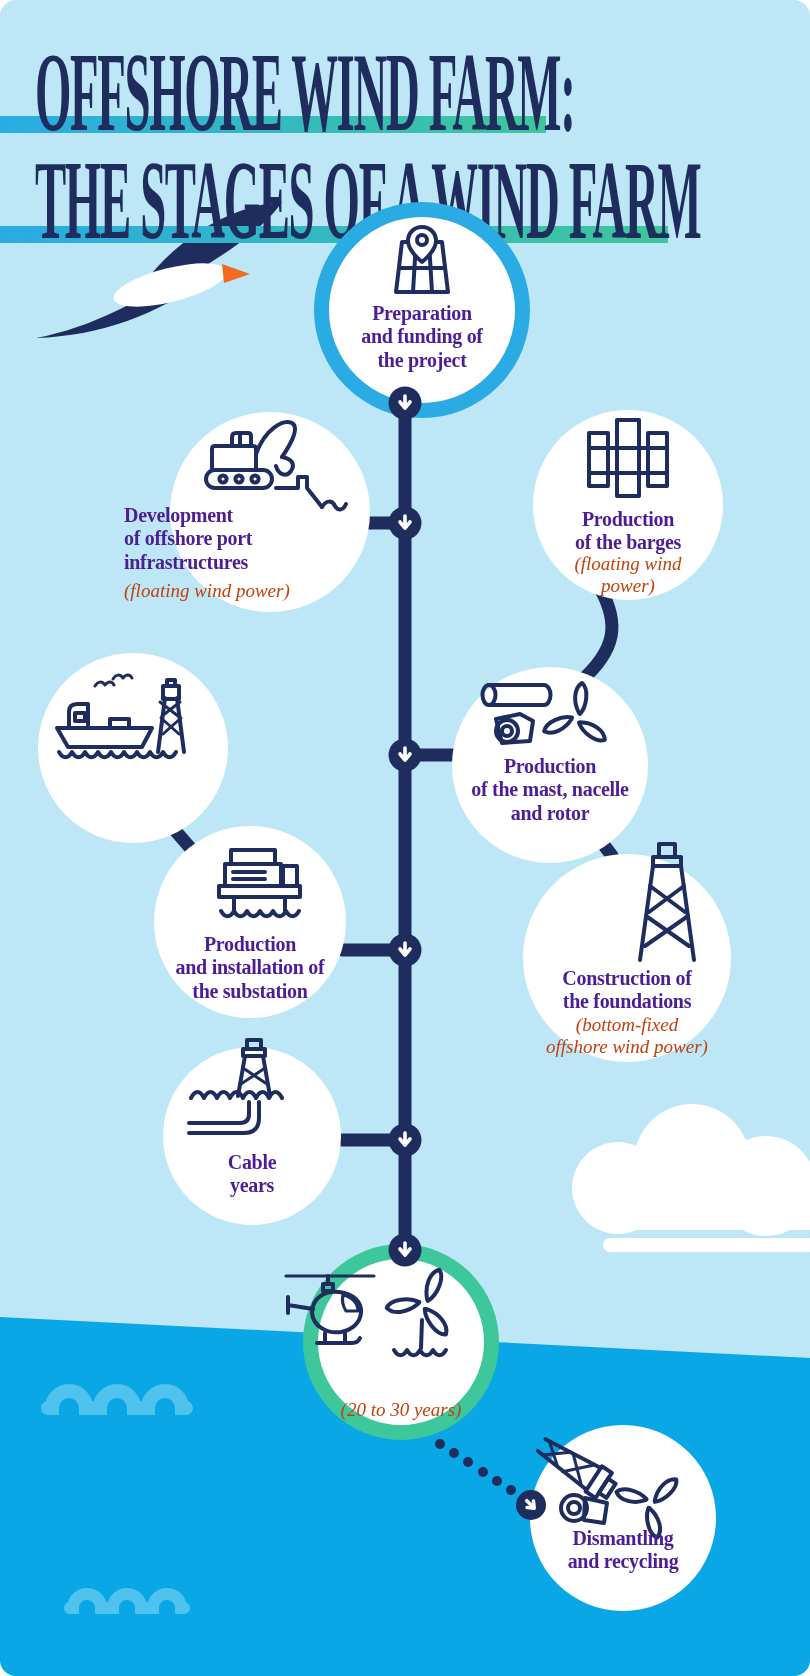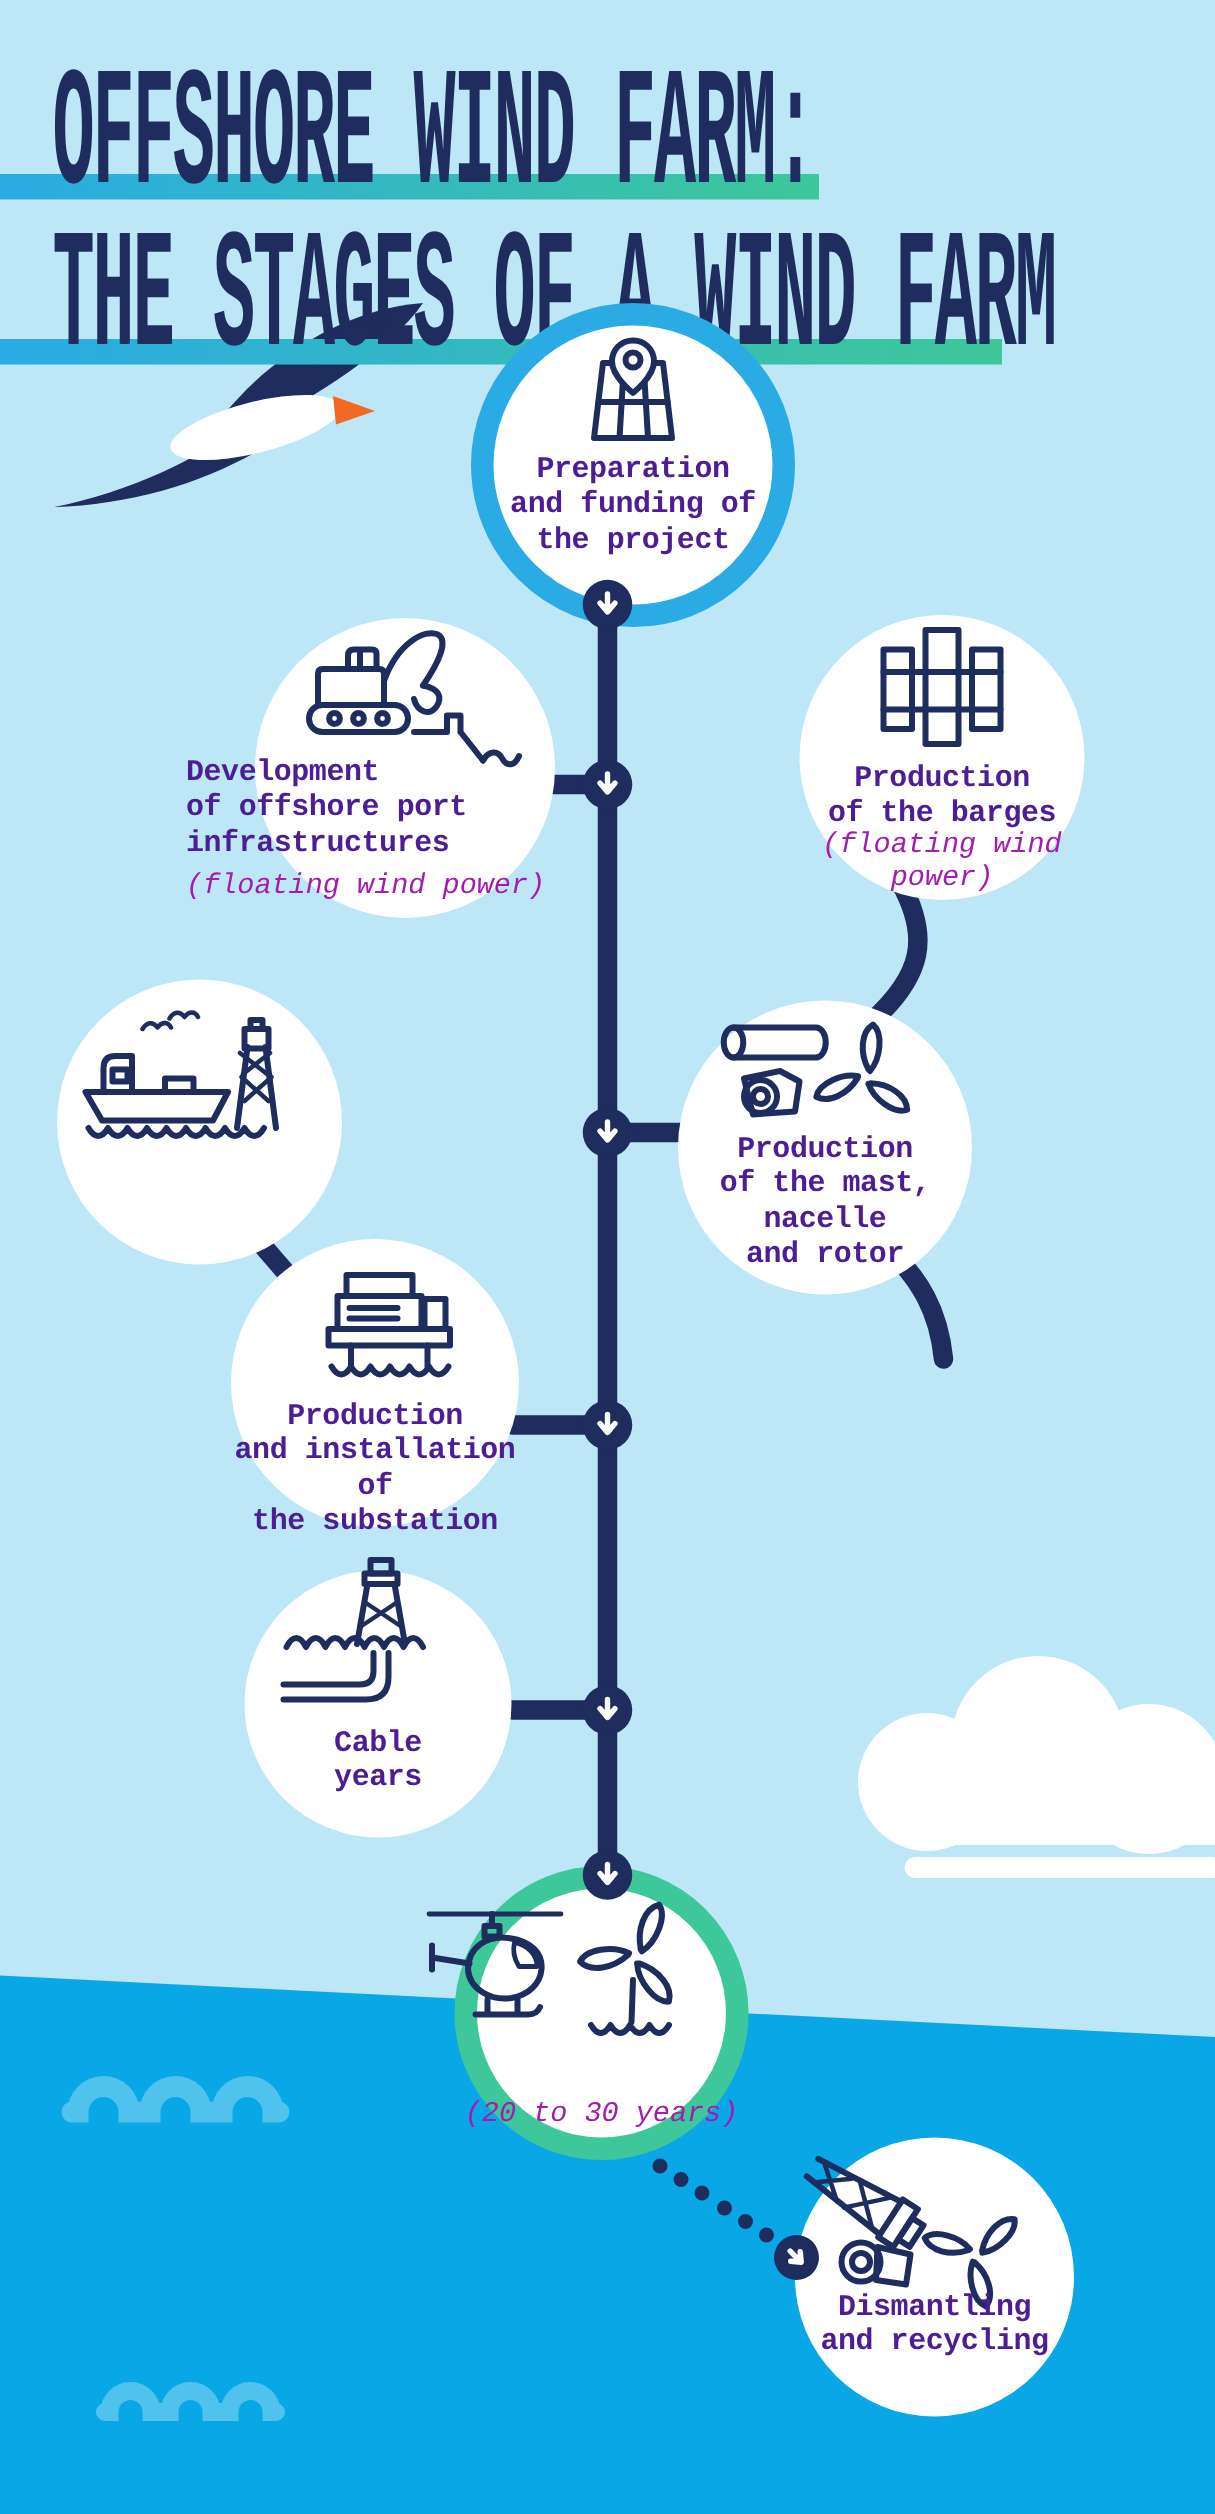--- a/index.html
+++ b/index.html
@@ -1,37 +1,37 @@
 <!DOCTYPE html>
 <html><head>
 <meta charset="utf-8">
 <style>
   html,body{margin:0;padding:0;}
   .canvas{position:relative;width:810px;height:1676px;background:#bde7f7;overflow:hidden;
-          font-family:Liberation Mono, monospace;}
+          font-family:Liberation Serif, serif;border-radius:16px;}
   svg.layer{position:absolute;left:0;top:0;pointer-events:none;}
   
   .title-line{position:absolute;margin:0;color:#1e2d5e;font-weight:bold;font-size:104px;line-height:1;z-index:3;}
   .title-line span{display:inline-block;transform:scale(0.45,1.08);transform-origin:0 0;
                    letter-spacing:-3px;white-space:nowrap;}
   .t1{left:35px;top:36px;}
   .t2{left:35px;top:144px;}
   .bar{position:absolute;height:17px;background:linear-gradient(90deg,#2aabe4,#3ec79a);z-index:2;}
   .bar1{left:0;top:116px;width:546px;}
   .bar2{left:0;top:226px;width:668px;}
   
   .stage{position:absolute;z-index:4;}
   .node-circle{position:absolute;inset:0;background:#fff;border-radius:50%;box-sizing:border-box;}
   .ring-blue{border:15px solid #2aabe4;}
   .ring-green{border:15px solid #3ec79a;}
   .icon{position:absolute;overflow:visible;}
   .ink{stroke:#1e2d5e;fill:none;stroke-width:4;stroke-linecap:round;stroke-linejoin:round;}
   .label{position:absolute;color:#4c1d95;font-weight:bold;font-size:20px;line-height:1.17;
          letter-spacing:-0.3px;text-align:center;white-space:pre-line;}
-  .sub{position:absolute;color:#a21caf;font-style:italic;font-weight:normal;font-size:19px;
+  .sub{position:absolute;color:#c2410c;font-style:italic;font-weight:normal;font-size:19px;
        line-height:1.15;text-align:center;white-space:pre-line;}
   .left-align{text-align:left;}
   .fg{z-index:6;}
   .bg{z-index:1;}
   .badge circle{fill:#1e2d5e;}
   .badge path{stroke:#fff;stroke-width:3.6;fill:none;stroke-linecap:round;stroke-linejoin:round;}
 </style>
 </head>
 <body>
 
@@ -167,20 +167,33 @@
       <rect x="71" y="18" width="14" height="20"></rect>
       <rect x="7" y="38" width="81" height="11"></rect>
       <path d="M22,49 V63 M73,49 V63"></path>
       <path d="M9,63 c4,7 9,7 13,0 c4,7 9,7 13,0 c4,7 9,7 13,0 c4,7 9,7 13,0 c4,7 9,7 13,0 c4,7 9,7 13,0"></path>
     </svg>
     <div class="label" style="left:-8px;top:107px;width:208px;">Production
 and installation of
 the substation</div>
   </div>
 
+  <div class="stage" style="left:523px;top:854px;width:208px;height:208px;">
+    <div class="node-circle"></div>
+    <svg class="icon ink" style="left:113px;top:-12px;" width="62" height="120" viewBox="0 0 62 120" stroke-width="3.8">
+      <rect x="23" y="2" width="16" height="13"></rect>
+      <path d="M17,15 h28 v9 h-28 z"></path>
+      <path d="M17,24 L4,118 M45,24 L58,118"></path>
+      <path d="M14,44 L49,70 M48,44 L13,70 M10,74 L53,104 M52,74 L9,104"></path>
+    </svg>
+    <div class="label" style="left:-16px;top:113px;width:240px;">Construction of
+the foundations</div>
+    <div class="sub" style="left:-16px;top:160px;width:240px;">(bottom-fixed
+offshore wind power)</div>
+  </div>
 
   <div class="stage" style="left:163px;top:1047px;width:178px;height:178px;">
     <div class="node-circle"></div>
     <svg class="icon ink" style="left:20px;top:-9px;" width="120" height="114" viewBox="0 0 120 114">
       <rect x="64" y="2" width="14" height="9"></rect>
       <path d="M60,11 h22 v7 h-22 z"></path>
       <path d="M62,18 L55,58 M80,18 L87,58"></path>
       <path d="M60,30 L84,46 M82,30 L58,46" stroke-width="3"></path>
       <path d="M8,60 c4,-8 9,-8 13,0 c4,-8 9,-8 13,0 c4,-8 9,-8 13,0 c4,-8 9,-8 13,0 c4,-8 9,-8 13,0 c4,-8 9,-8 13,0 c4,-8 9,-8 13,0"></path>
       <path d="M66,64 v12 q0,9 -9,9 H6"></path>

